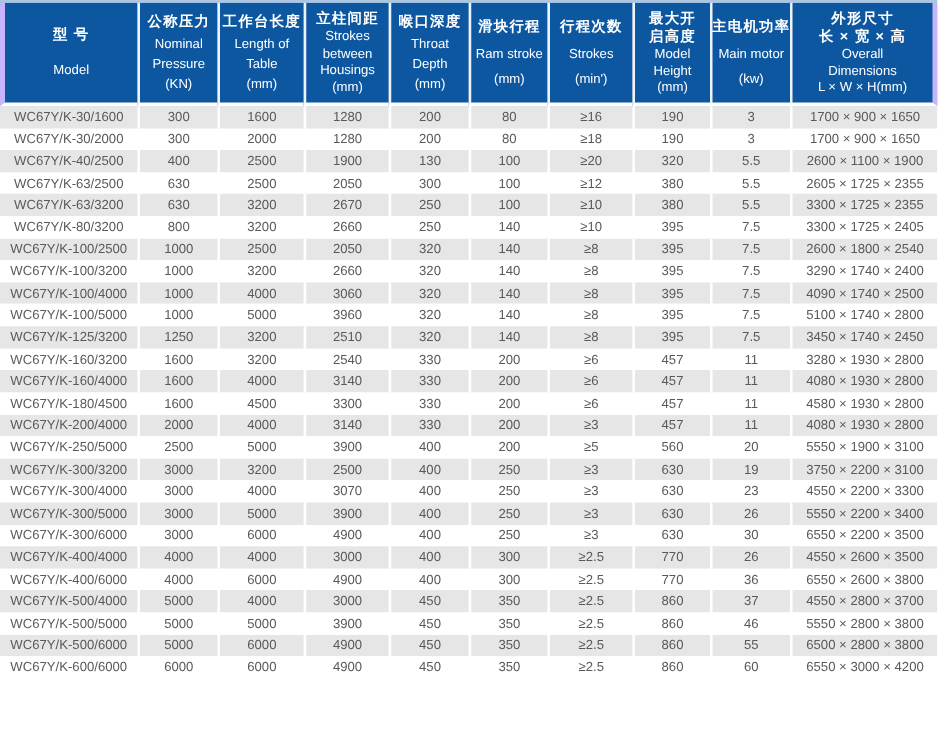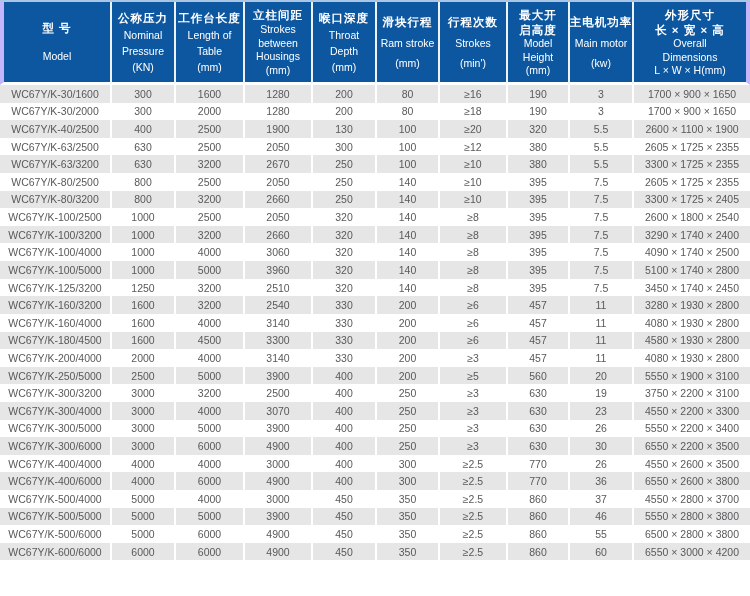--- a/index.html
+++ b/index.html
@@ -184,32 +184,20 @@
           <td>3200</td>
           <td>2670</td>
           <td>250</td>
           <td>100</td>
           <td>≥10</td>
           <td>380</td>
           <td>5.5</td>
           <td>3300 × 1725 × 2355</td>
         </tr>
         <tr>
-          <td>WC67Y/K-80/2500</td>
-          <td>800</td>
-          <td>2500</td>
-          <td>2050</td>
-          <td>250</td>
-          <td>140</td>
-          <td>≥10</td>
-          <td>395</td>
-          <td>7.5</td>
-          <td>2605 × 1725 × 2355</td>
-        </tr>
-        <tr>
           <td>WC67Y/K-80/3200</td>
           <td>800</td>
           <td>3200</td>
           <td>2660</td>
           <td>250</td>
           <td>140</td>
           <td>≥10</td>
           <td>395</td>
           <td>7.5</td>
           <td>3300 × 1725 × 2405</td>

